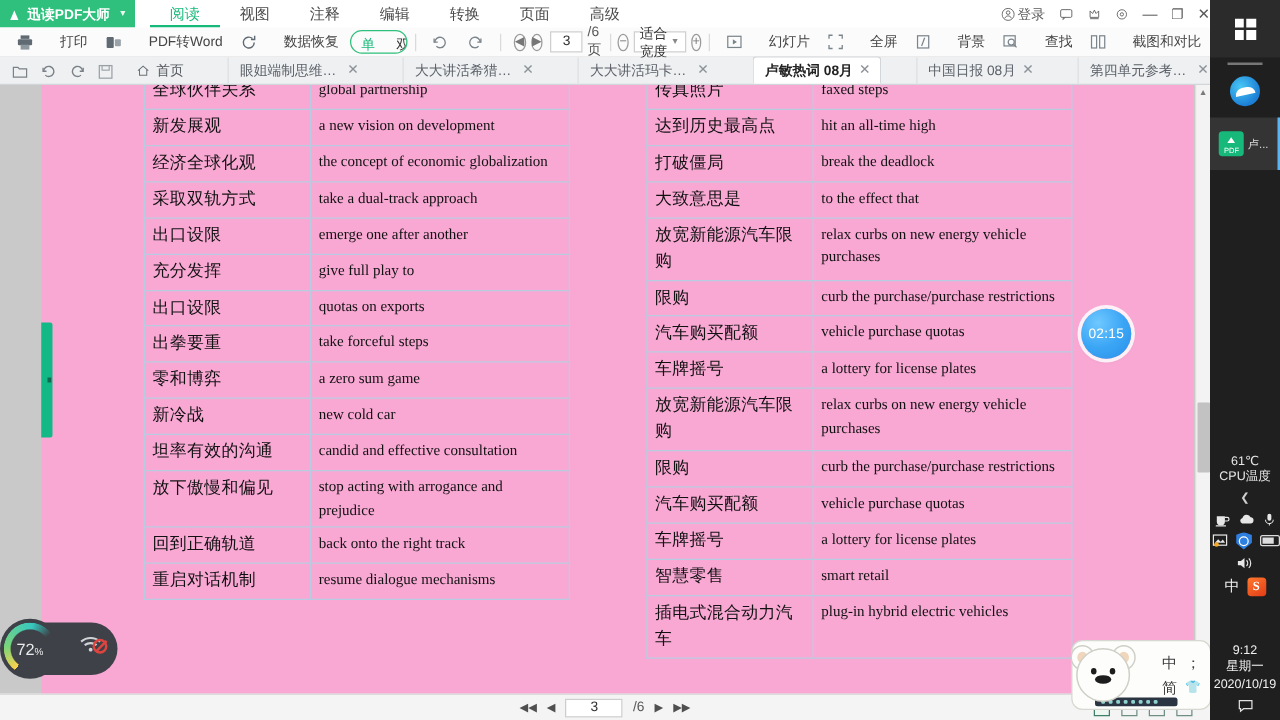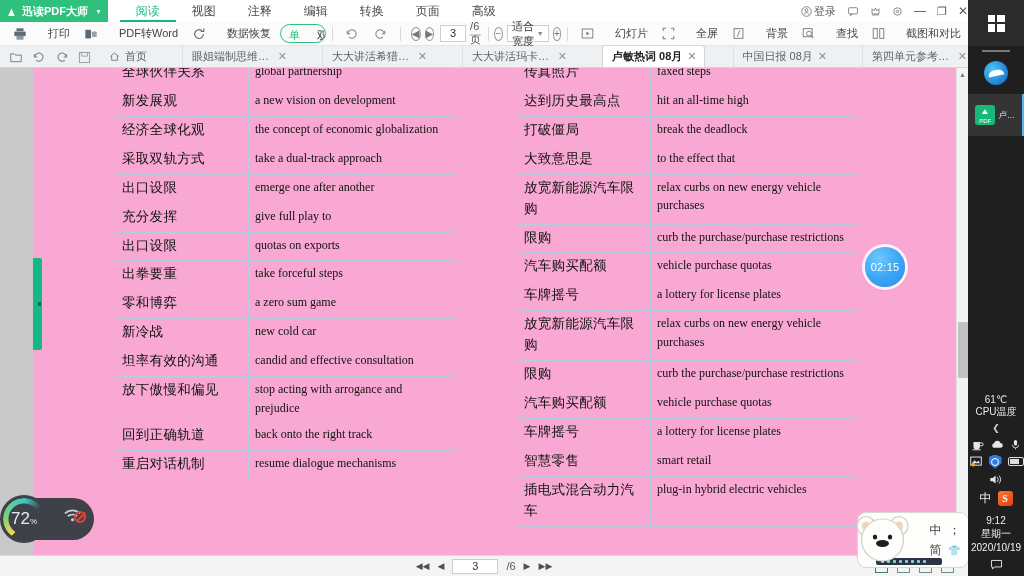--- a/index.html
+++ b/index.html
@@ -269,21 +269,21 @@
   .batt { width: 16px; height: 9px; border: 1px solid #ddd; border-radius: 2px; position: relative; }
   .batt::after { content:''; position:absolute; right:-3px; top:2px; width:2px; height:4px; background:#ddd; }
   .batt i { position: absolute; left: 1px; top: 1px; bottom: 1px; width: 9px; background: #ddd; }
   .sogou {
     width: 15px; height: 15px; border-radius: 3px;
     background: linear-gradient(145deg, #ff7a2e, #e33b16);
     color: #fff; font-size: 10px; font-weight: bold;
     display: flex; align-items: center; justify-content: center;
     font-family: "Liberation Serif", serif;
   }
-  .clock { text-align: center; font-size: 10px; line-height: 1.35; color: #f0f0f0; padding: 5px 0 4px 0; }
+  .clock { text-align: center; font-size: 10px; line-height: 1.35; color: #f0f0f0; padding: 5px 0 4px 0; margin-top: 29px; }
   .notif { display: flex; justify-content: center; padding-bottom: 5px; }
 </style>
 </head>
 <body>
 
 <div id="app">
 
   <div class="menubar">
     <div class="brand">
       <span class="logo-a">▲</span>
@@ -660,21 +660,21 @@
     </div>
   </div>
 
   <div class="timer-bubble">
     <span>02:15</span>
   </div>
 
   <div class="perf-widget">
     <div class="perf-ring">
       <div class="arc"></div>
-      <div class="val"><span style="font-size:17px">72</span><span style="font-size:8px">%</span></div>
+      <div class="val"><span style="font-size:13px">72</span><span style="font-size:8px">%</span></div>
     </div>
     <div class="perf-net">
       <svg width="19" height="15" viewBox="0 0 20 15">
           <path d="M2 5.2A12 12 0 0 1 18 5.2" fill="none" stroke="#cfd2d6" stroke-width="1.8"></path>
           <path d="M5 8.2a8 8 0 0 1 10 0" fill="none" stroke="#cfd2d6" stroke-width="1.8"></path>
           <circle cx="10" cy="12" r="1.6" fill="#cfd2d6"></circle>
         </svg>
       <span class="ban"></span>
     </div>
   </div>

